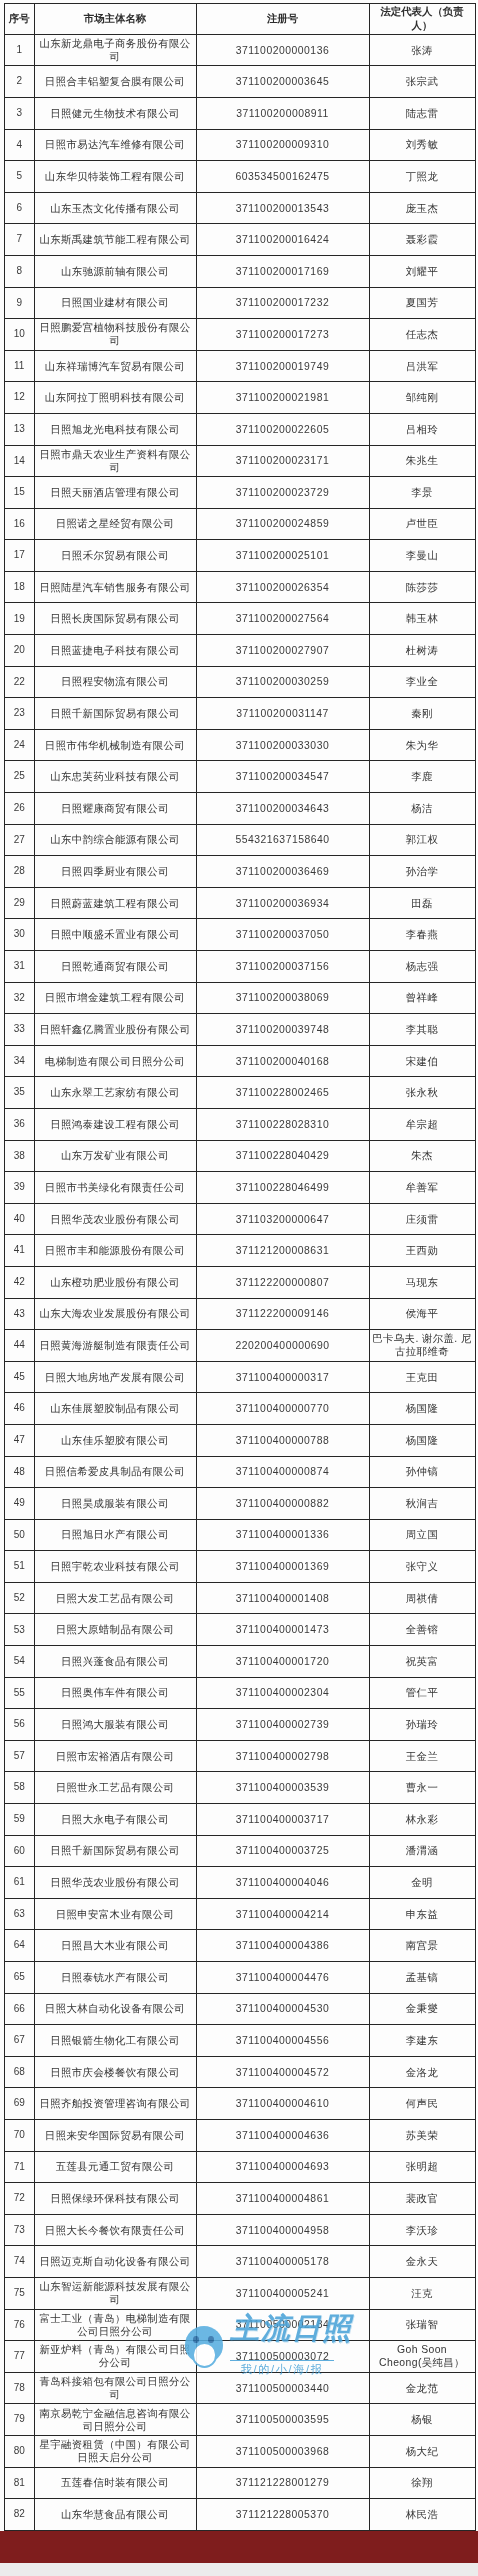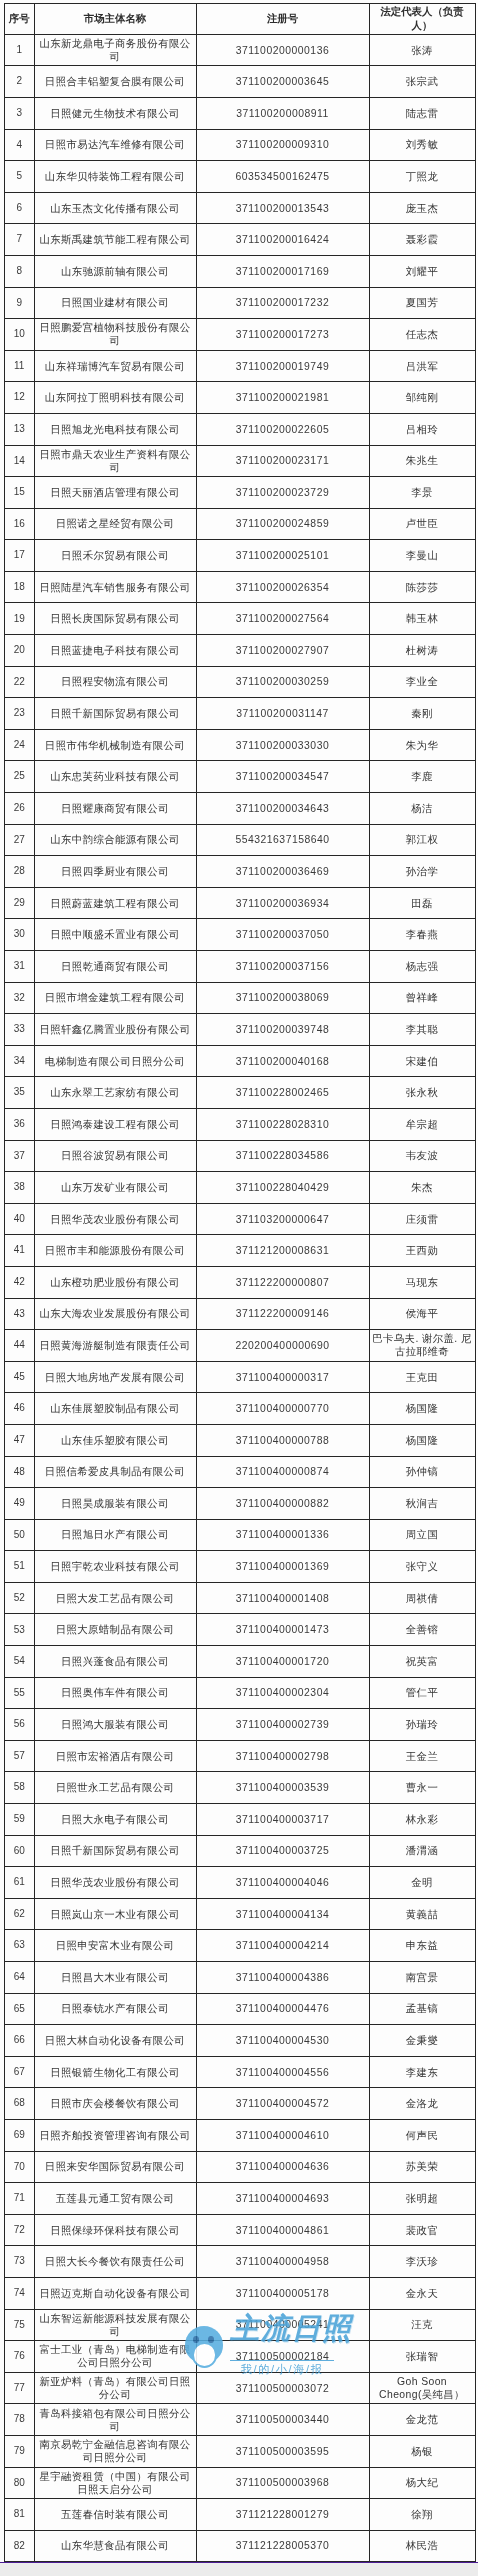--- a/index.html
+++ b/index.html
@@ -5,21 +5,21 @@
   html,body { margin:0; padding:0; }
   body {
     width:479px;
     background:#e9e9e9;
     font-family:"Liberation Sans","DejaVu Sans",sans-serif;
   }
   .page {
     position:relative;
     width:479px;
     height:2576px;
-    background:#4c1d95;
+    background:#7f1d1d;
     box-sizing:border-box;
     overflow:hidden;
     padding-left:32px;
   }
   .sheet {
     position:absolute;
     top:0; left:0; right:0;
     background:#fdfdfd;
     padding:3.2px 4px 0 4px;
   }
@@ -353,32 +353,32 @@
             <td class="col-regno">371100228002465</td>
             <td class="col-rep">张永秋</td>
           </tr>
           <tr>
             <td class="col-index">36</td>
             <td class="col-name">日照鸿泰建设工程有限公司</td>
             <td class="col-regno">371100228028310</td>
             <td class="col-rep">牟宗超</td>
           </tr>
           <tr>
-            <td class="col-index">37</td>
-            <td class="col-name">日照谷波贸易有限公司</td>
-            <td class="col-regno">371100228034586</td>
-            <td class="col-rep">韦友波</td>
-          </tr>
-          <tr>
             <td class="col-index">38</td>
             <td class="col-name">山东万发矿业有限公司</td>
             <td class="col-regno">371100228040429</td>
             <td class="col-rep">朱杰</td>
           </tr>
           <tr>
+            <td class="col-index">39</td>
+            <td class="col-name">日照市书美绿化有限责任公司</td>
+            <td class="col-regno">371100228046499</td>
+            <td class="col-rep">牟善军</td>
+          </tr>
+          <tr>
             <td class="col-index">40</td>
             <td class="col-name">日照华茂农业股份有限公司</td>
             <td class="col-regno">371103200000647</td>
             <td class="col-rep">庄须雷</td>
           </tr>
           <tr>
             <td class="col-index">41</td>
             <td class="col-name">日照市丰和能源股份有限公司</td>
             <td class="col-regno">371121200008631</td>
             <td class="col-rep">王西勋</td>
@@ -495,26 +495,20 @@
             <td class="col-index">60</td>
             <td class="col-name">日照千新国际贸易有限公司</td>
             <td class="col-regno">371100400003725</td>
             <td class="col-rep">潘渭涵</td>
           </tr>
           <tr>
             <td class="col-index">61</td>
             <td class="col-name">日照华茂农业股份有限公司</td>
             <td class="col-regno">371100400004046</td>
             <td class="col-rep">金明</td>
-          </tr>
-          <tr>
-            <td class="col-index">62</td>
-            <td class="col-name">日照岚山京一木业有限公司</td>
-            <td class="col-regno">371100400004134</td>
-            <td class="col-rep">黄義喆</td>
           </tr>
           <tr>
             <td class="col-index">63</td>
             <td class="col-name">日照申安富木业有限公司</td>
             <td class="col-regno">371100400004214</td>
             <td class="col-rep">申东益</td>
           </tr>
           <tr>
             <td class="col-index">64</td>
             <td class="col-name">日照昌大木业有限公司</td>

